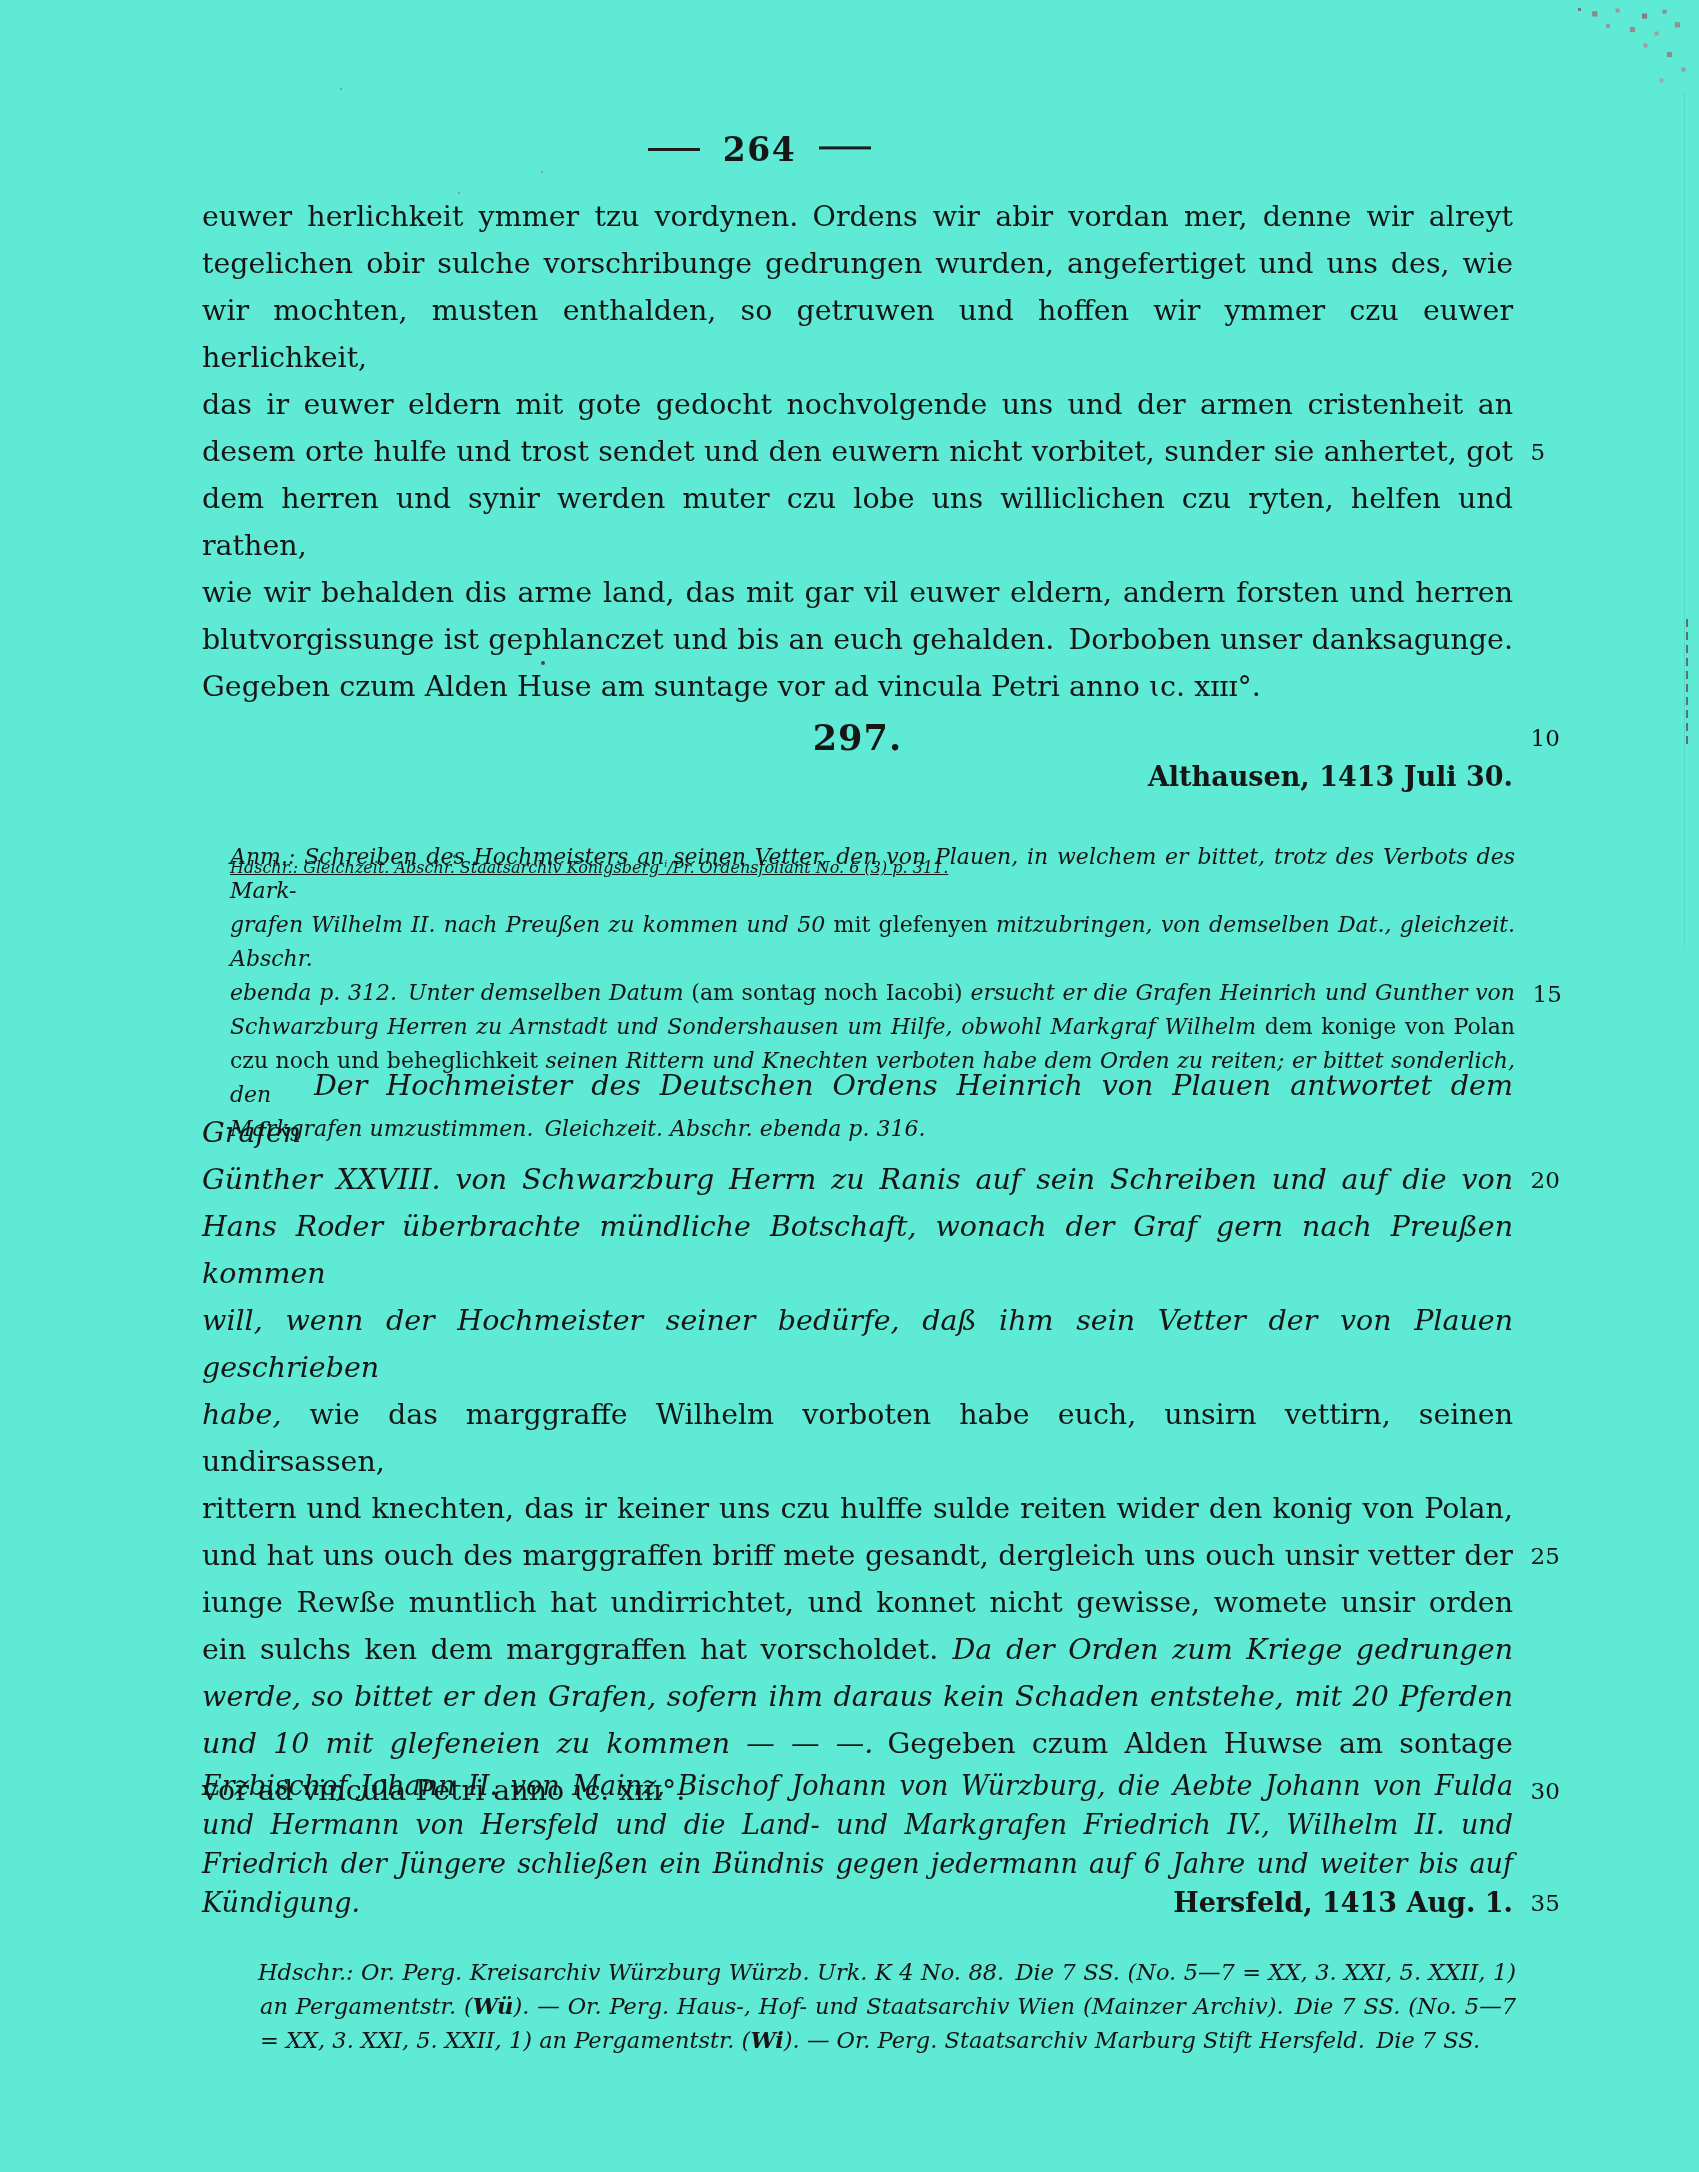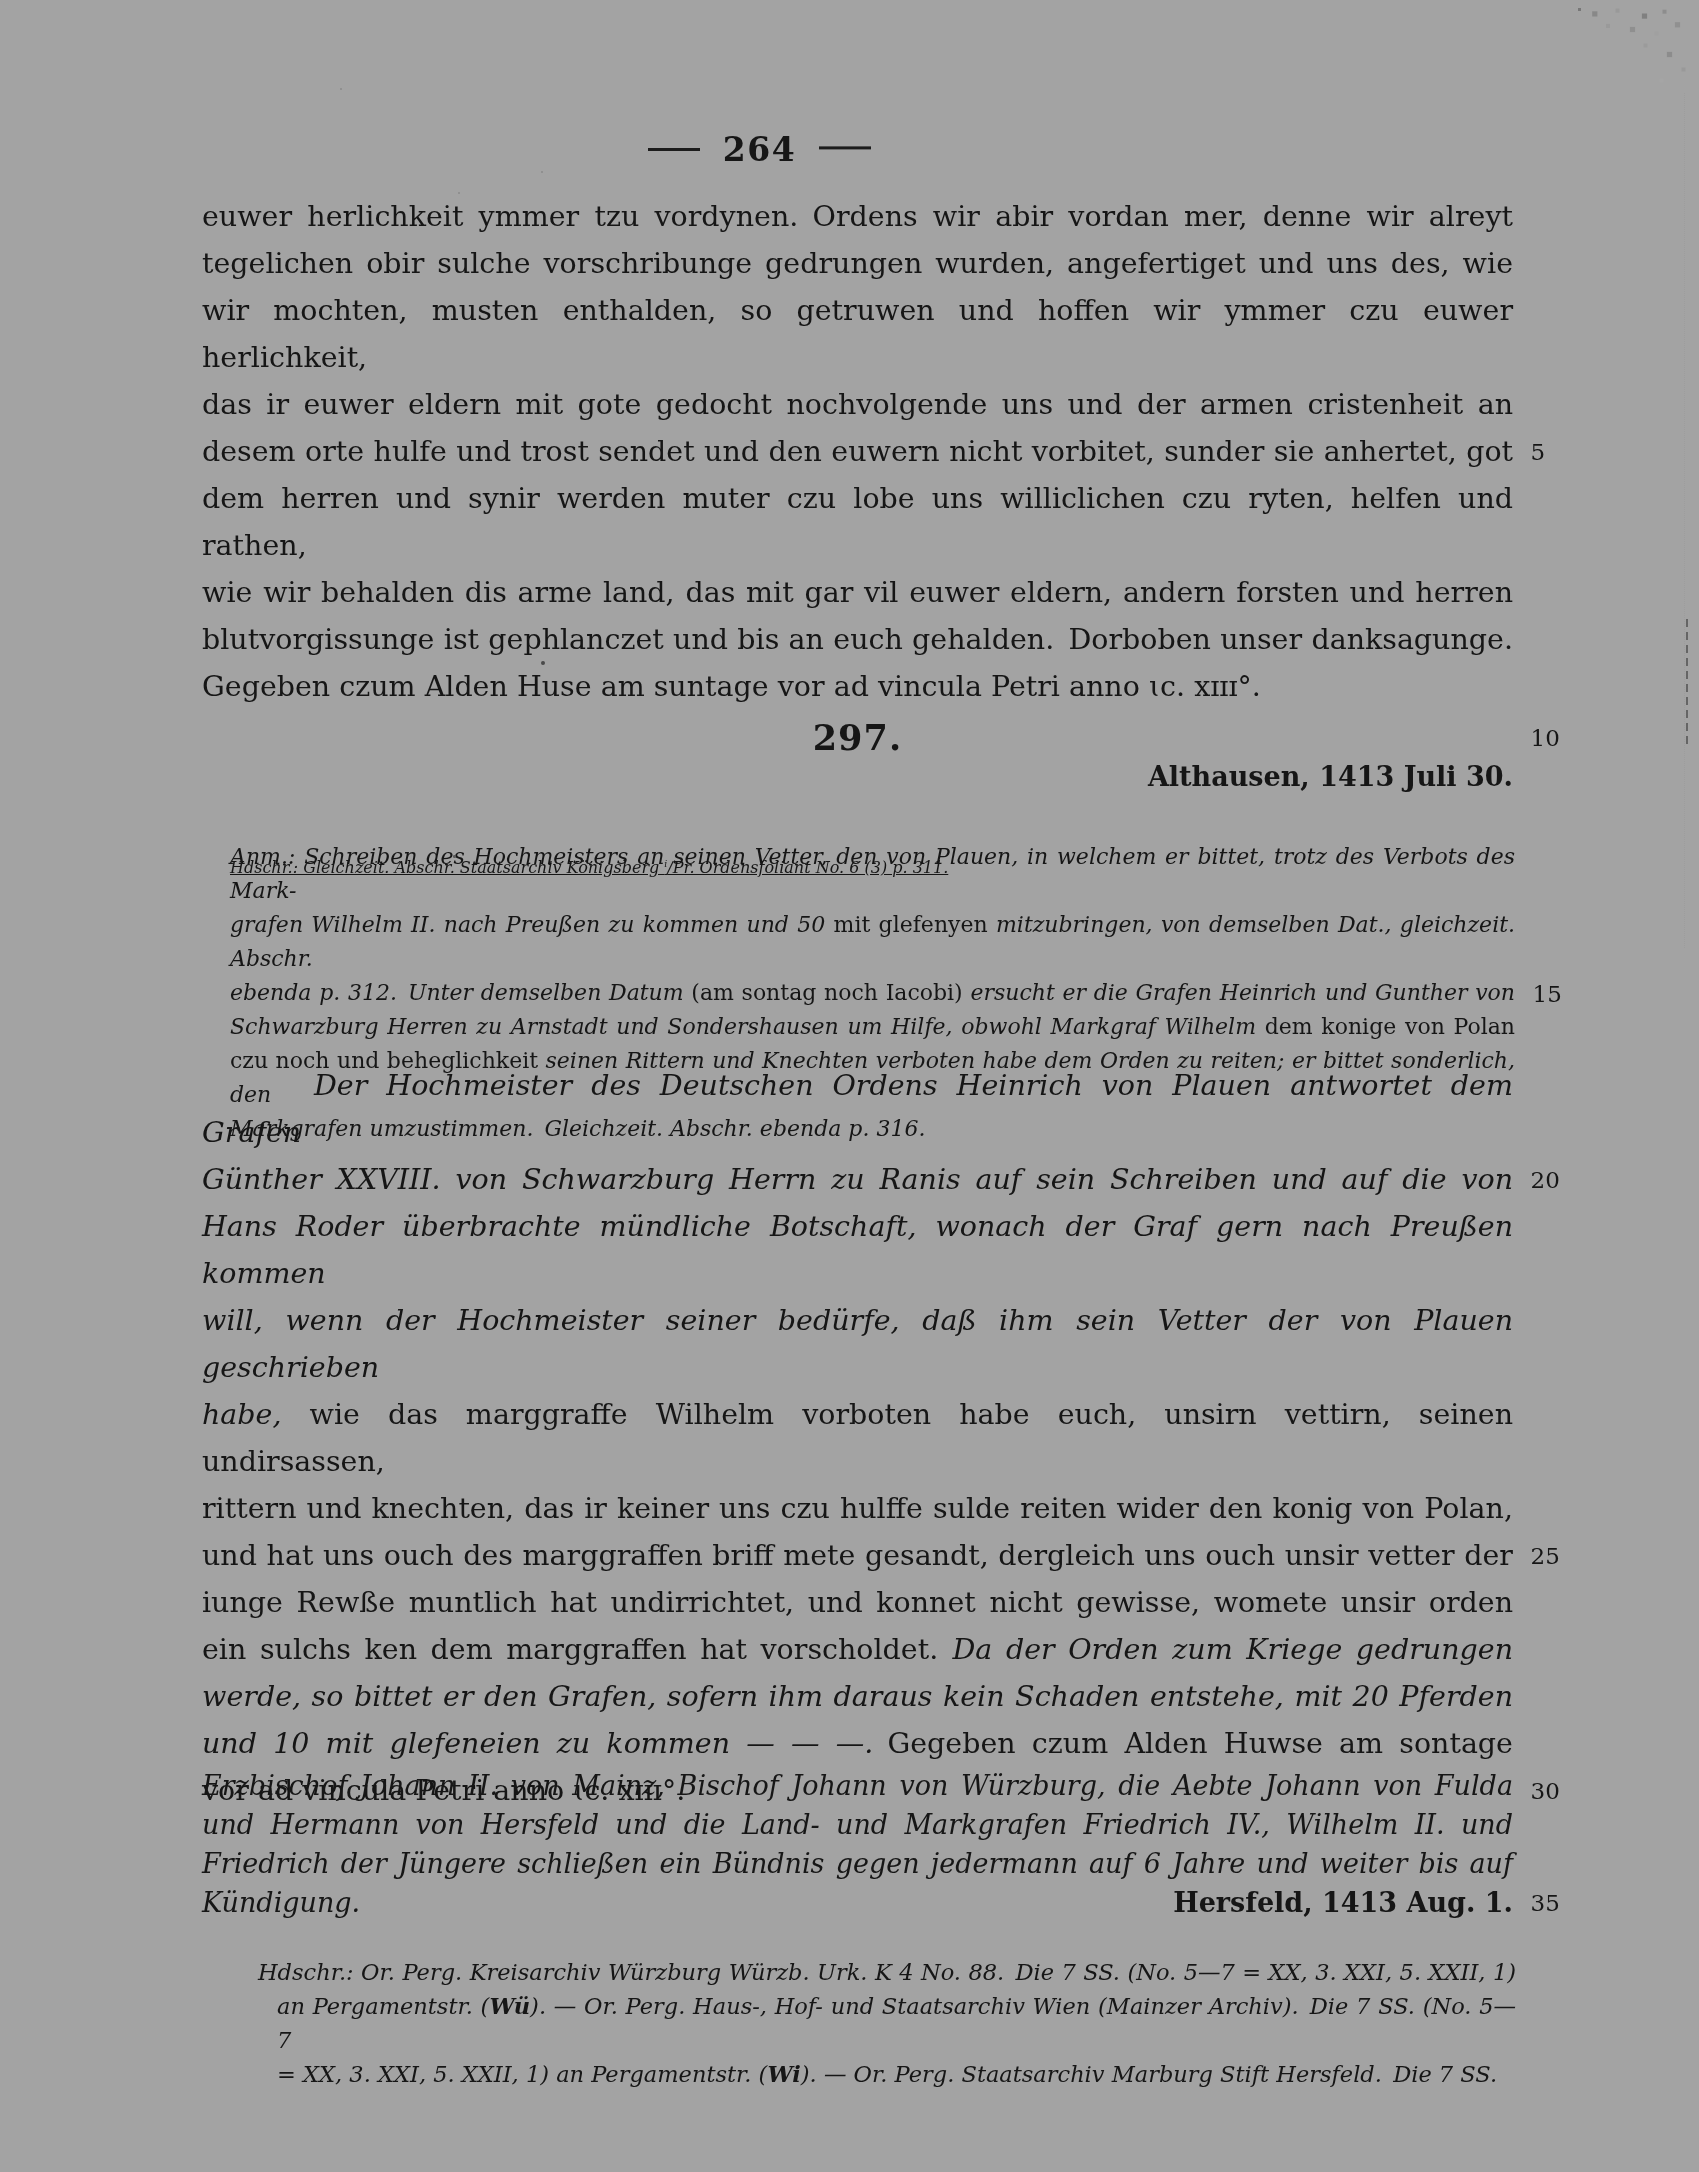--- a/index.html
+++ b/index.html
@@ -1,37 +1,37 @@
 <!DOCTYPE html>
 <html style="font-size:8.8px"><head>
 <meta charset="utf-8">
 <style>
   html,body{margin:0;padding:0;background:#e8e8e4;}
   .page{
     position:relative;
     width:1700px;height:2172px;
-    background:#a3a3a3;
+    background:#5eead4;
     font-family:"DejaVu Serif","Liberation Serif",serif;
     color:#161616;
     overflow:hidden;
   }
   
   .pagehead{
     position:absolute;top:130px;left:606px;width:307px;
     display:flex;align-items:center;justify-content:center;gap:23px;
   }
   .pagehead .num{font-size:33px;font-weight:bold;letter-spacing:1.6px;}
   .rule{display:inline-block;width:52px;height:3.3px;background:#1c1c1c;}
   .rule.r{transform:translateY(-1.6px);}
   
   .tblock{position:absolute;}
   .line{position:relative;white-space:normal;}
   .line.j{text-align:justify;text-align-last:justify;}
   .line.ind{text-indent:112px;}
-  .line.cont{margin-left:19px;}
+  .line.cont{margin-left:2px;}
   .seg.i{font-style:italic;}
   .seg.r{font-style:normal;}
   .seg.b{font-weight:bold;font-style:normal;}
   .seg.bi{font-weight:bold;font-style:italic;}
   .seg.sup{vertical-align:super;font-size:58%;}
   .rightpart{position:absolute;right:0;top:0;}
   .mnum{
     position:absolute;left:100%;top:1.1px;padding-left:17.5px;
     font-size:23px;font-style:normal;font-weight:normal;
     font-family:"DejaVu Serif","Liberation Serif",serif;white-space:nowrap;

